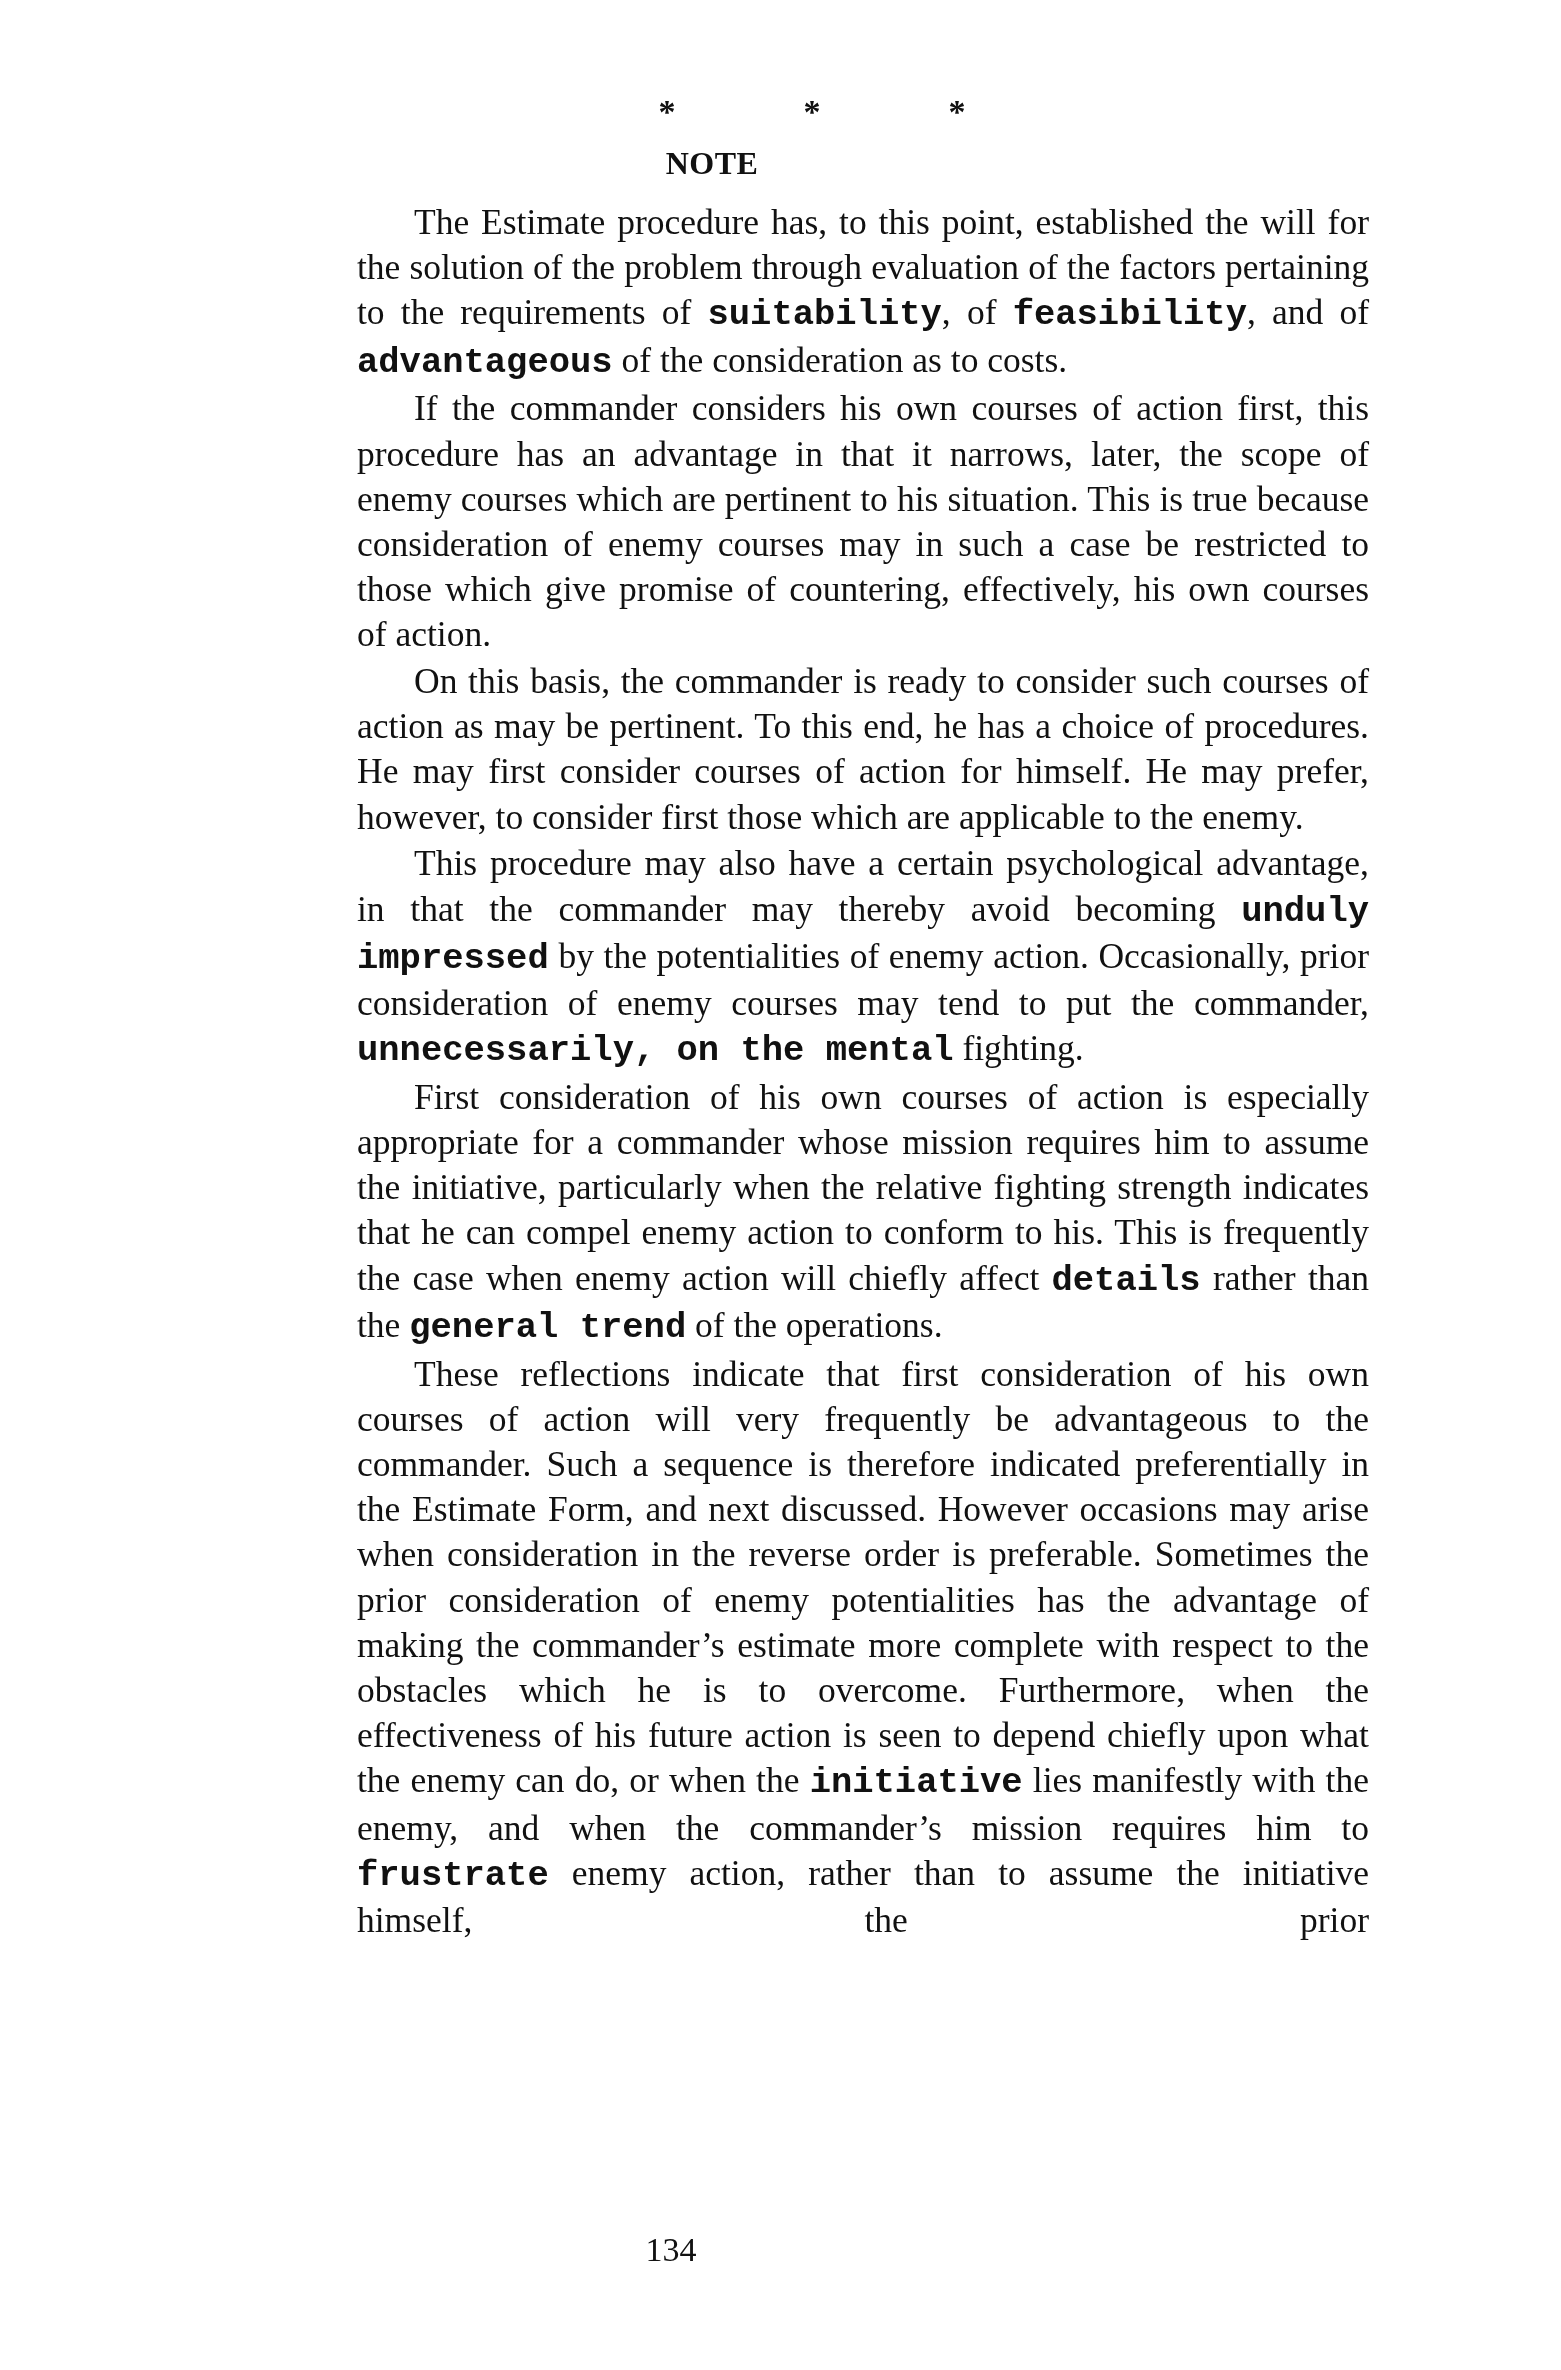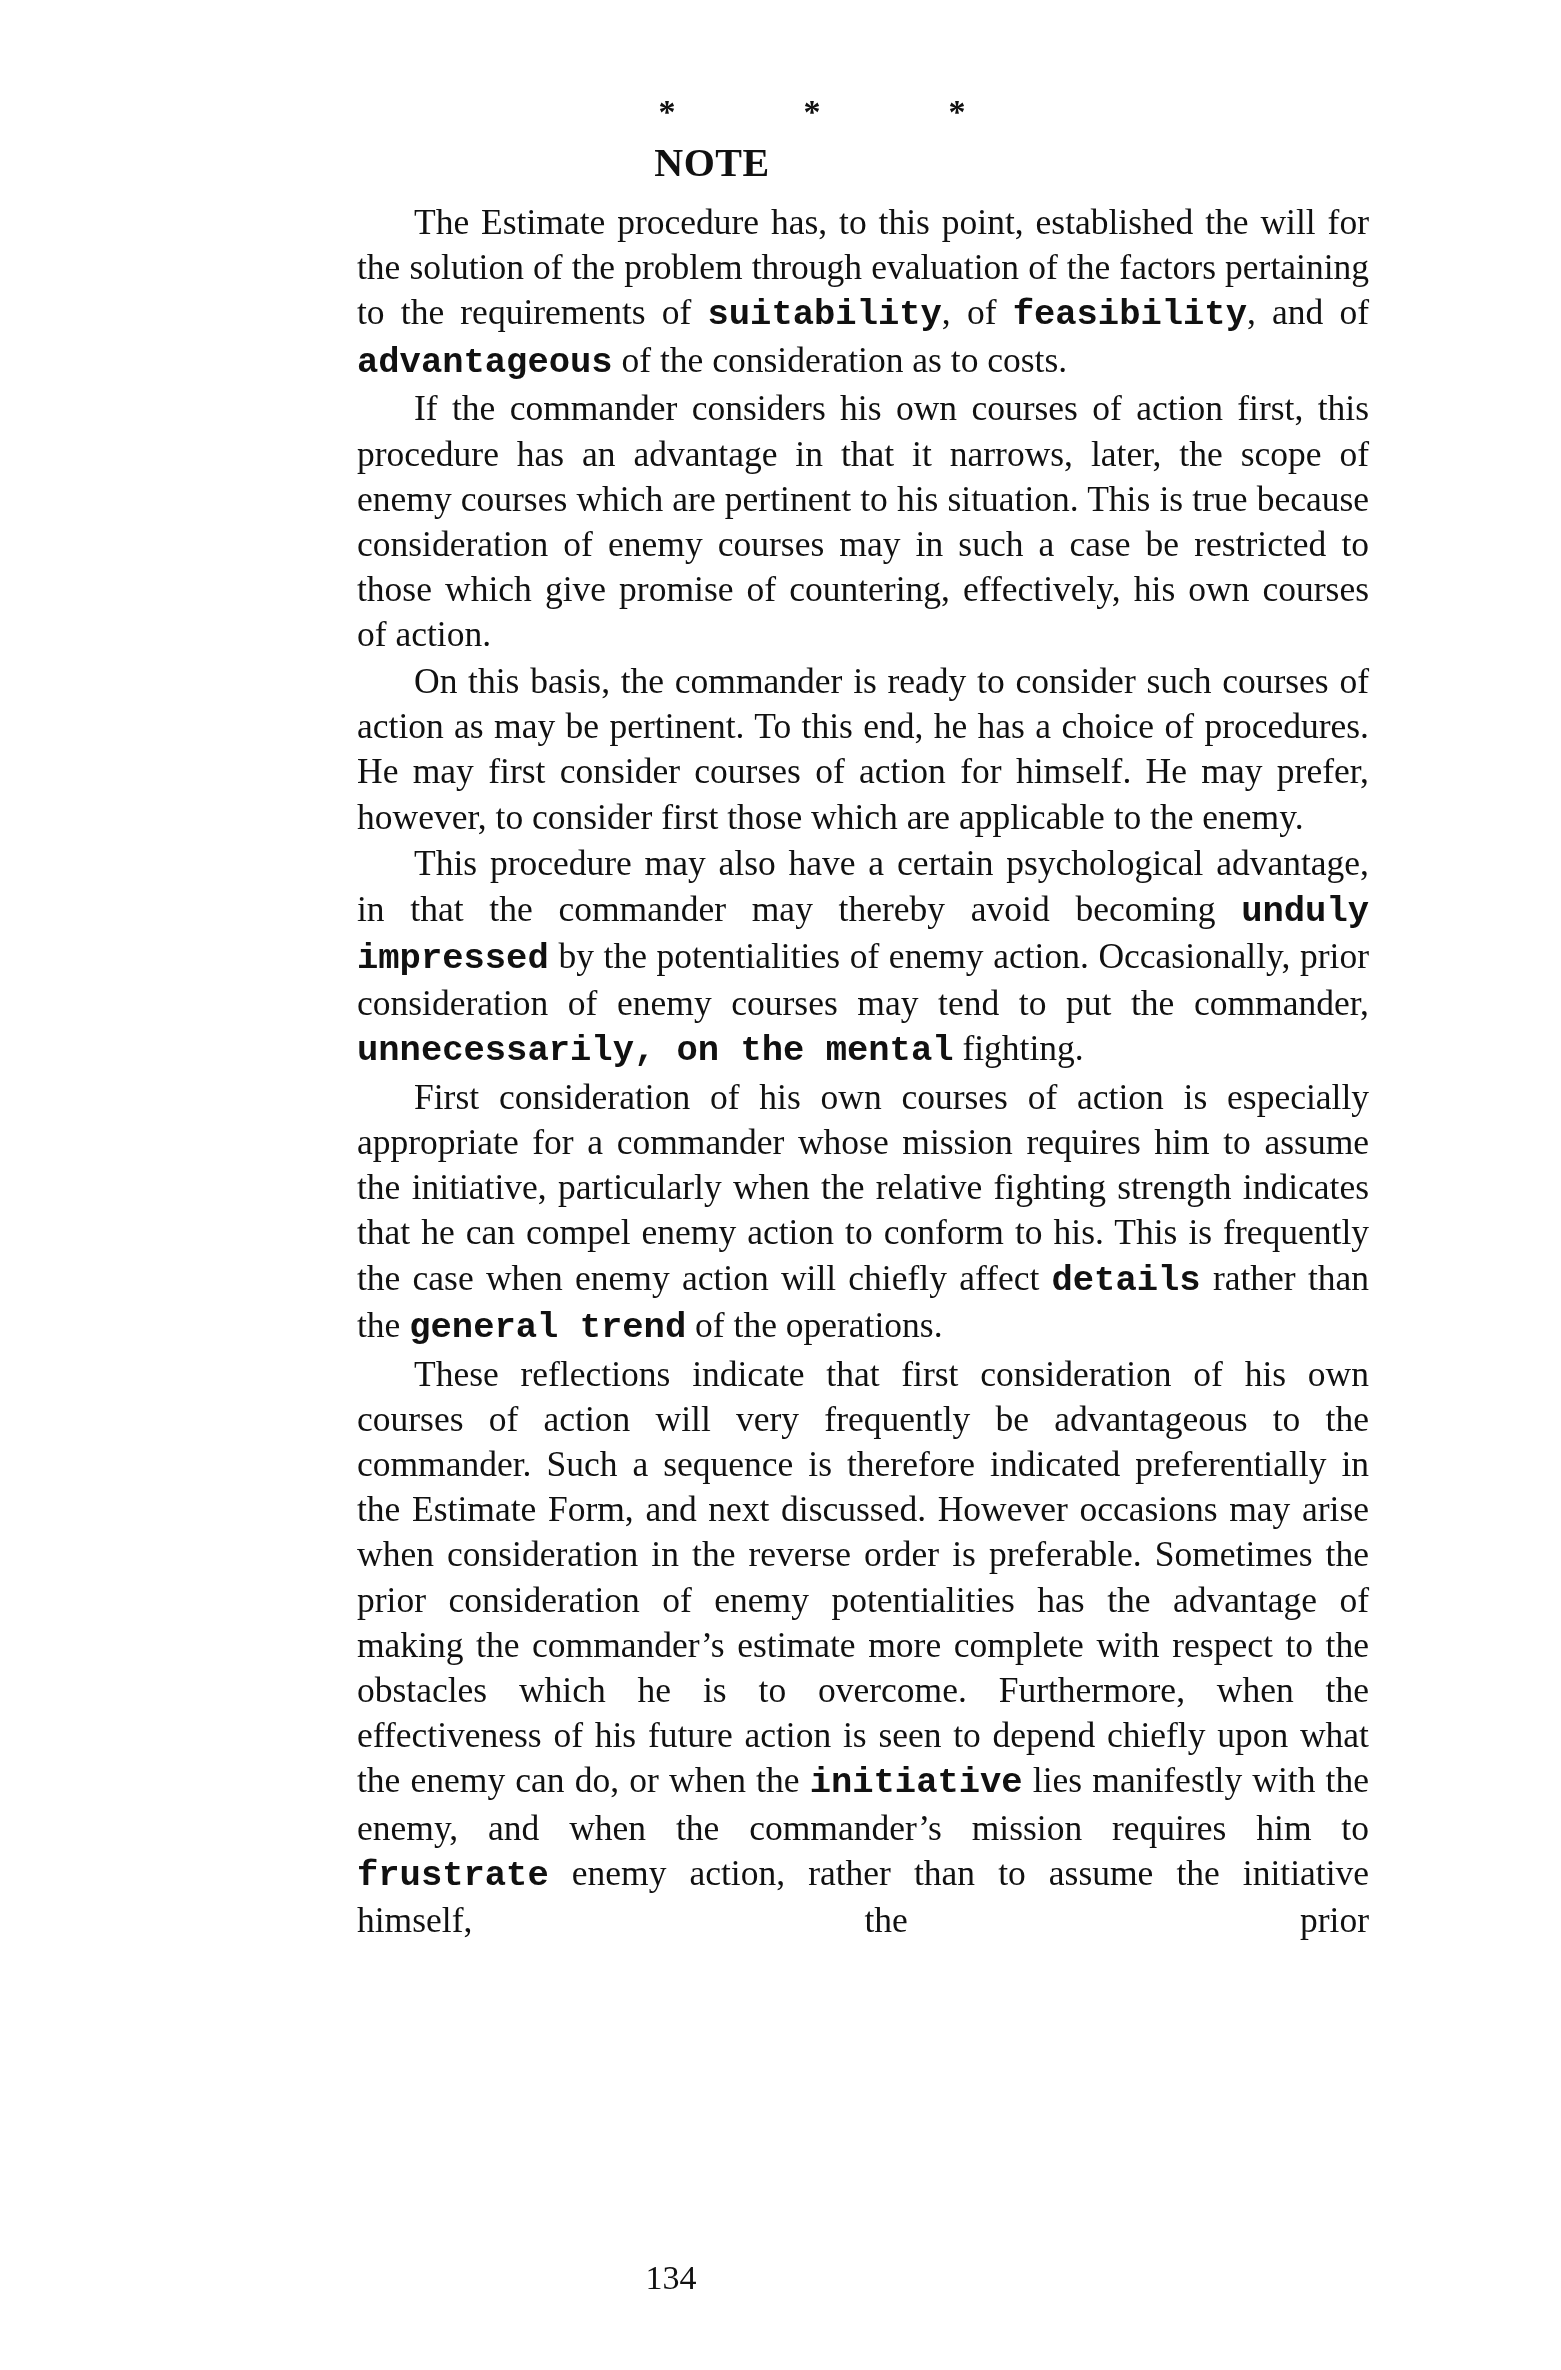--- a/index.html
+++ b/index.html
@@ -2,27 +2,27 @@
 <html><head>
 <meta charset="utf-8">
 <style>
   html, body { margin: 0; padding: 0; background: #ffffff; }
   body { width: 1561px; height: 2370px; position: relative; overflow: hidden;
          font-family: "Liberation Serif", "DejaVu Serif", serif; color: #111111; }
   .page { position: absolute; left: 0; top: 0; width: 1561px; height: 2370px; }
   .asterisks { position: absolute; top: 92px; left: 0; width: 1561px; height: 40px; }
   .asterisks span { position: absolute; font-size: 34px; font-weight: bold; line-height: 40px; transform: translateX(-50%); }
   .note-title { position: absolute; top: 140px; left: 0; width: 1424px; text-align: center;
-                font-size: 40px; font-weight: bold; letter-spacing: 0.5px; line-height: 46px; }
+                font-size: 32px; font-weight: bold; letter-spacing: 0.5px; line-height: 46px; }
   .body-text { position: absolute; top: 200px; left: 357px; width: 1012px;
                font-size: 35.5px; line-height: 45.2px; text-align: justify; }
   .para { margin: 0 0 1.5px 0; text-indent: 57px; }
   .para b { font-weight: bold; font-family: Liberation Mono, monospace; }
   .page-number { position: absolute; top: 2230px; left: 0; width: 1342px; text-align: center;
-                 font-size: 34px; line-height: 40px; margin-top: 28px; }
+                 font-size: 34px; line-height: 40px; }
 </style>
 </head>
 <body>
 
 <div class="page">
   <div class="asterisks">
     <span style="left:667px">*</span>
     <span style="left:812px">*</span>
     <span style="left:957px">*</span>
   </div>

